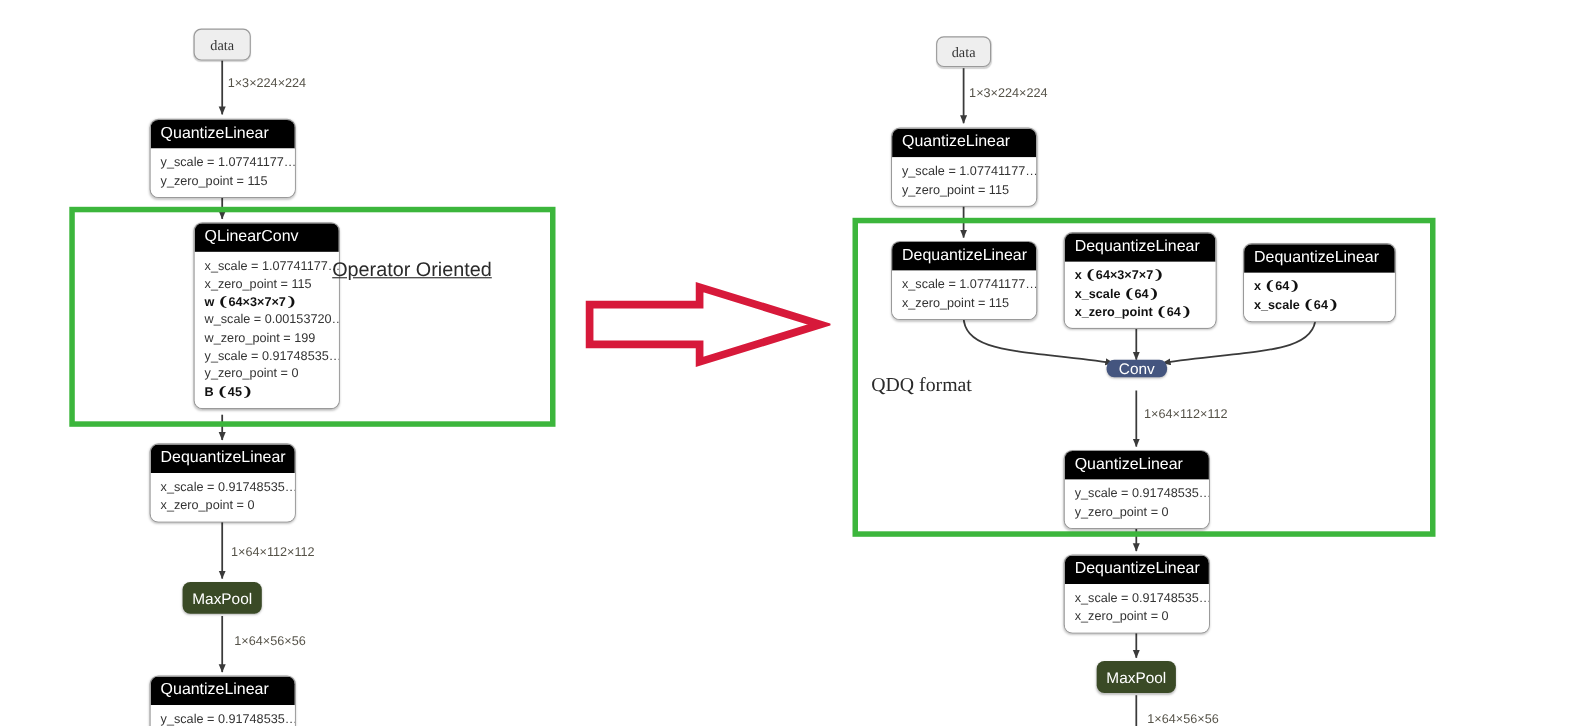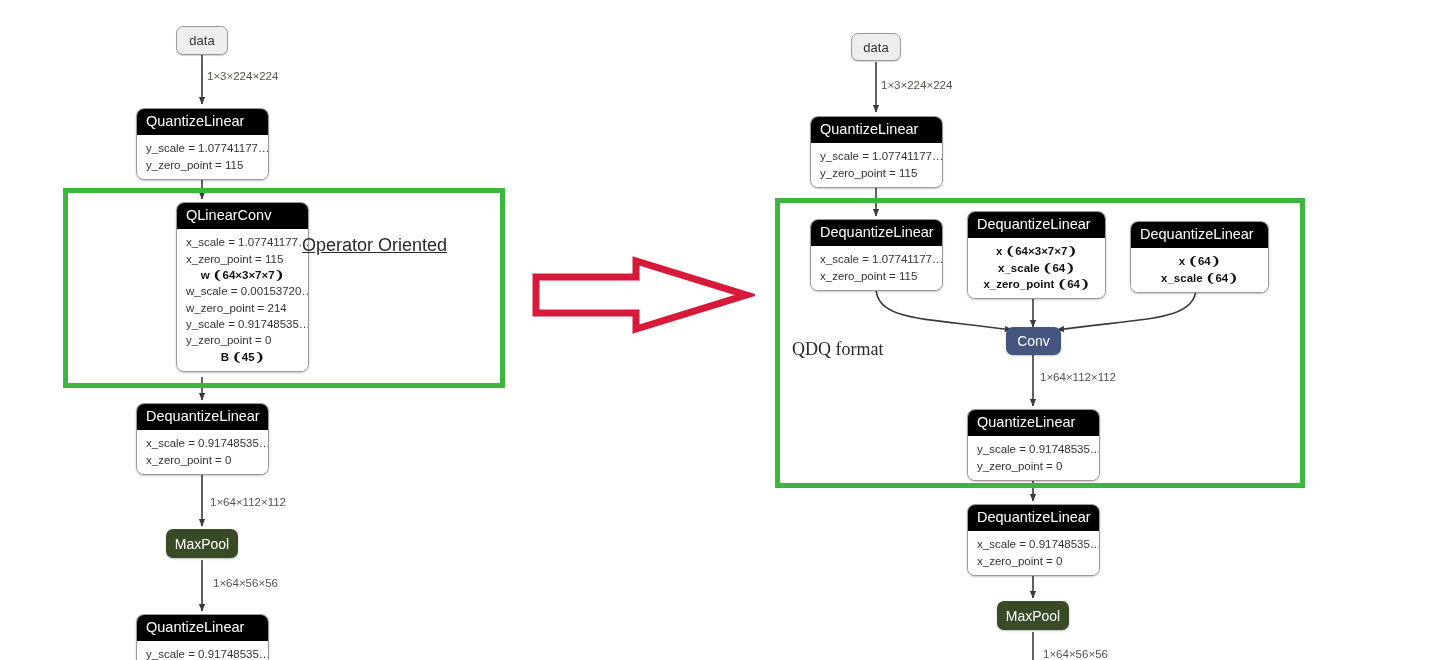--- a/index.html
+++ b/index.html
@@ -40,20 +40,21 @@
     background: #eeeeee;
     border: 1px solid #9a9a9a;
     border-radius: 7px;
     color: #333333;
     font-size: 13px;
     line-height: 1;
     display: flex;
     align-items: center;
     justify-content: center;
     box-shadow: 0 1px 1px rgba(0,0,0,0.18);
+    font-family: Liberation Serif, serif;
   }
 
   
   .op-node {
     position: absolute;
     box-sizing: border-box;
     background: #ffffff;
     border: 1px solid #9a9a9a;
     border-radius: 8px;
     box-shadow: 0 1px 2px rgba(0,0,0,0.22);
@@ -73,21 +74,20 @@
   }
   .attr-row {
     font-size: 11.5px;
     color: #333333;
     line-height: 1.42;
     white-space: nowrap;
   }
   .attr-row.bold {
     font-weight: bold;
     color: #111111;
-    text-align: center;
   }
 
   
   .simple-node {
     position: absolute;
     box-sizing: border-box;
     border-radius: 7px;
     color: #ffffff;
     font-size: 14px;
     display: flex;
@@ -175,21 +175,21 @@
     </div>
   </div>
 
   <div class="op-node" style="left:136px; top:202px; width:133px;margin-left:40px;">
     <div class="op-header">QLinearConv</div>
     <div class="op-attrs">
       <div class="attr-row">x_scale = 1.07741177…</div>
       <div class="attr-row">x_zero_point = 115</div>
       <div class="attr-row bold">w  ❨64×3×7×7❩</div>
       <div class="attr-row">w_scale = 0.00153720…</div>
-      <div class="attr-row">w_zero_point = 214</div>
+      <div class="attr-row">w_zero_point = 199</div>
       <div class="attr-row">y_scale = 0.91748535…</div>
       <div class="attr-row">y_zero_point = 0</div>
       <div class="attr-row bold">B  ❨45❩</div>
     </div>
   </div>
 
   <div class="caption" style="left:302px; top:235px;text-decoration:underline;">Operator Oriented</div>
 
   <div class="op-node" style="left:136px; top:403px; width:133px;">
     <div class="op-header">DequantizeLinear</div>
@@ -250,21 +250,21 @@
   </div>
 
   <div class="op-node" style="left:1130px; top:221px; width:139px;">
     <div class="op-header">DequantizeLinear</div>
     <div class="op-attrs">
       <div class="attr-row bold">x  ❨64❩</div>
       <div class="attr-row bold">x_scale  ❨64❩</div>
     </div>
   </div>
 
-  <div class="simple-node" style="left:1006px; top:327px; width:55px; height:28px; background:#44557f;">
+  <div class="simple-node" style="left:1006px; top:327px; width:55px; height:16px; background:#44557f;">
     <span>Conv</span>
   </div>
 
   <div class="caption" style="left:792px; top:339px;font-family:Liberation Serif, serif;">QDQ format</div>
 
   <div class="edge-label" style="left:1040px; top:371px;">1×64×112×112</div>
 
   <div class="op-node" style="left:967px; top:409px; width:133px;">
     <div class="op-header">QuantizeLinear</div>
     <div class="op-attrs">

